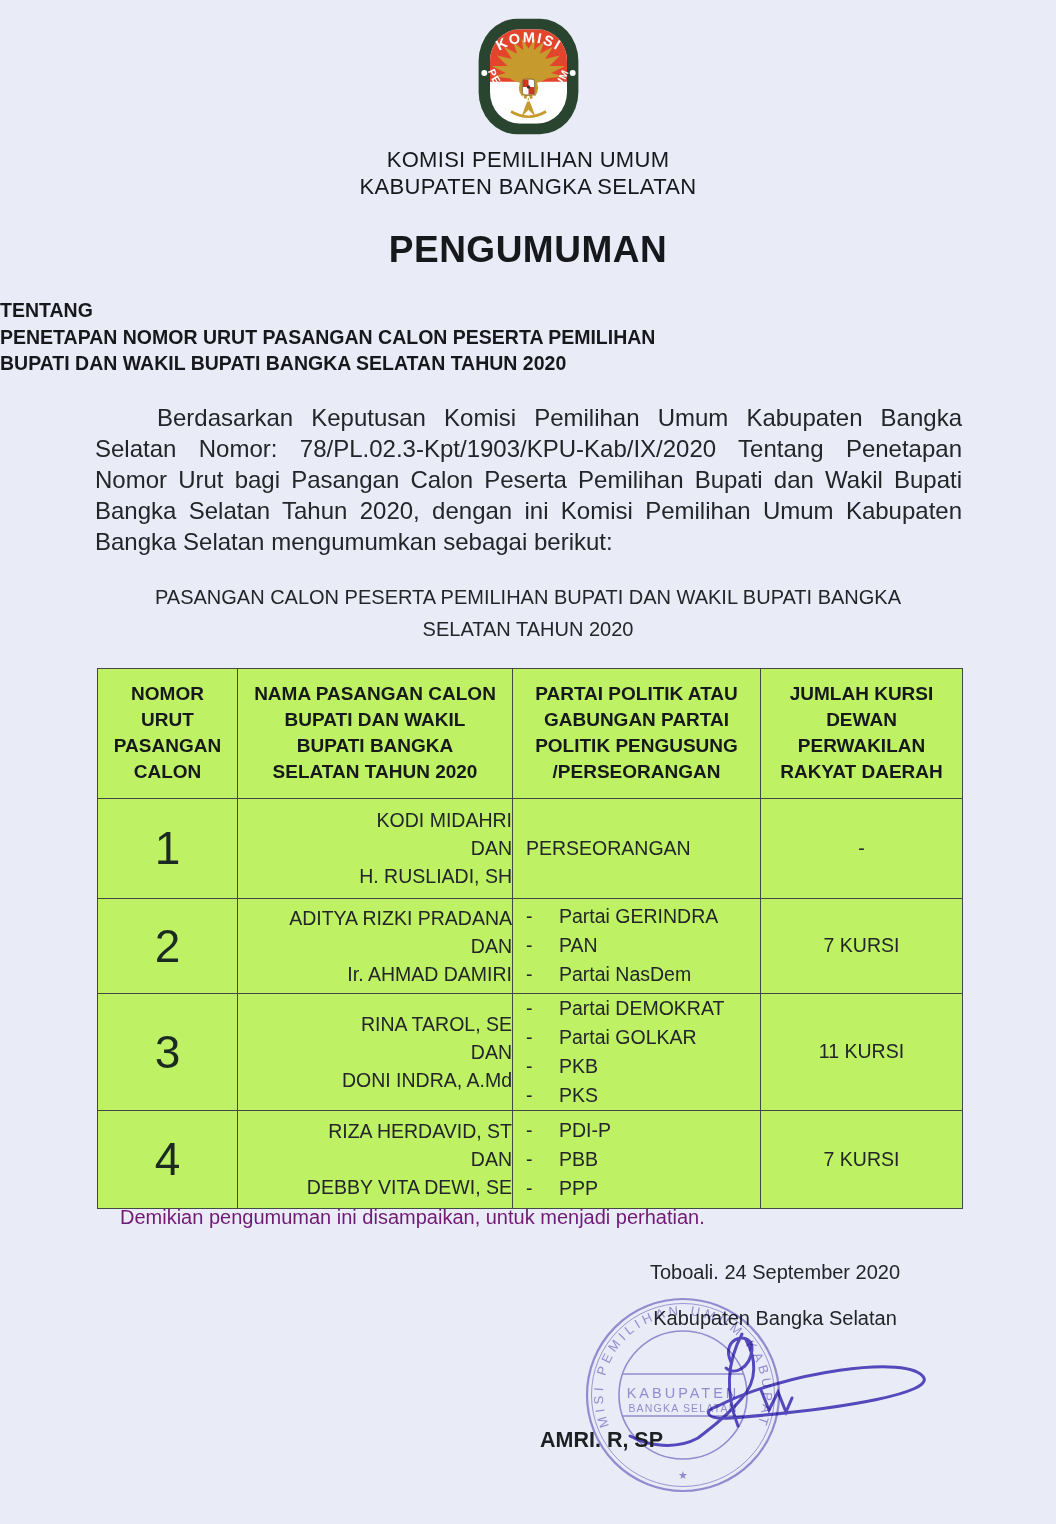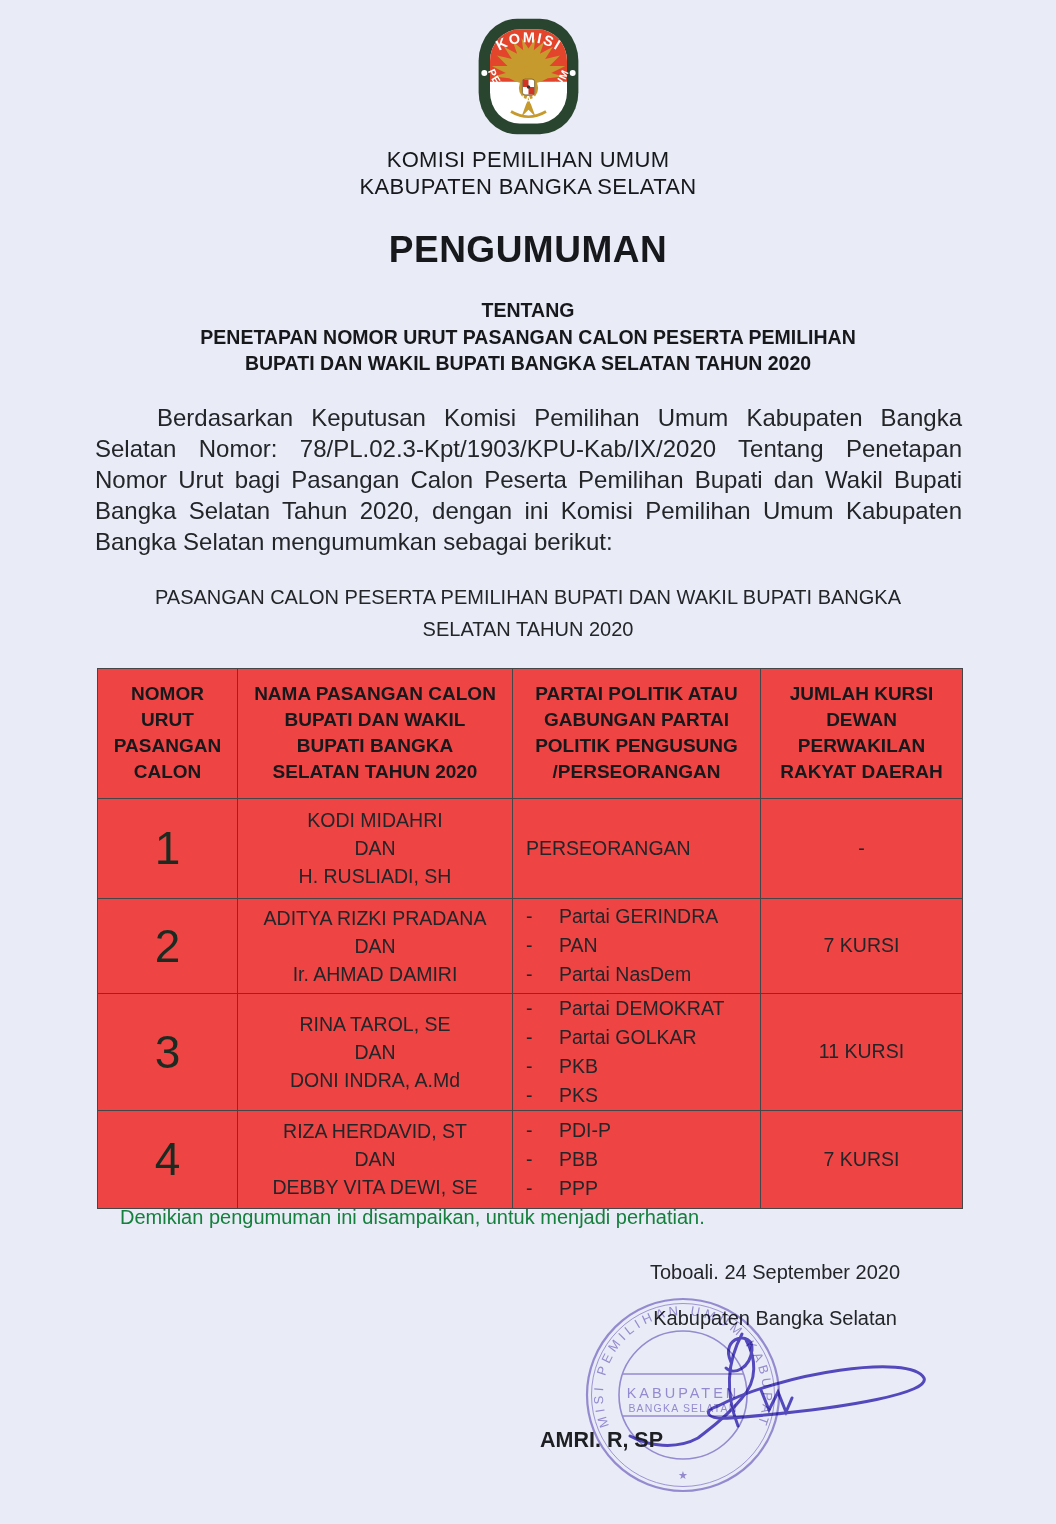--- a/index.html
+++ b/index.html
@@ -16,21 +16,21 @@
     background: #e9ebf6;
     overflow: hidden;
   }
   
   .logo-wrap { padding-top: 17px; display: flex; justify-content: center; }
   .org { text-align: center; margin-top: 10px; }
   .org div { font-weight: normal; font-size: 22px; line-height: 27px; letter-spacing: .3px; color: #17181c; }
   
   .doc-title { text-align: center; margin-top: 29px; font-weight: bold; font-size: 37px; letter-spacing: .5px; color: #17181c; }
   .doc-number { text-align: center; margin-top: 7px; font-size: 21px; color: #2a2c31; }
-  .about { text-align: center; margin-top: 26px; }
+  .about { margin-top: 26px; }
   .about div { font-weight: bold; font-size: 19.5px; line-height: 26.5px; color: #17181c; }
   
   .para {
     margin: 25px 94px 0 95px;
     font-size: 24px;
     line-height: 31px;
     text-align: justify;
     text-indent: 62px;
     color: #232529;
   }
@@ -40,36 +40,36 @@
   table.main {
     border-collapse: collapse;
     margin-left: 97px;
     margin-top: 23px;
     width: 865px;
     table-layout: fixed;
   }
   table.main td, table.main th {
     border: 1.6px solid #454648;
     vertical-align: middle;
-    background: #ef4444;
+    background: #bef264;
   }
   col.c1 { width: 140px; } col.c2 { width: 275px; } col.c3 { width: 248px; } col.c4 { width: 202px; }
   tr.head td { height: 130px; text-align: center; }
   tr.head .hline { font-weight: bold; font-size: 19px; line-height: 26px; color: #17181c; }
   td.num { text-align: center; font-size: 46px; font-weight: 400; color: #1b2b21; }
-  td.names { text-align: center; }
+  td.names { text-align: right; }
   td.names div { font-size: 19.5px; line-height: 28px; color: #232529; }
   td.parties { padding-left: 13px; }
   td.parties .plain { font-size: 19.5px; color: #232529; }
   .party-item { display: flex; font-size: 19.5px; line-height: 29px; color: #232529; }
   .party-item::before { content: "-"; width: 33px; flex: 0 0 33px; }
   td.seats { text-align: center; font-size: 19.5px; color: #232529; }
   tr.r1 td { height: 100px; } tr.r2 td { height: 95px; } tr.r3 td { height: 115px; } tr.r4 td { height: 98px; }
   
-  .closing { position: absolute; left: 120px; top: 1206px; font-size: 20px; color: #15803d; }
+  .closing { position: absolute; left: 120px; top: 1206px; font-size: 20px; color: #701a75; }
   .place-date { position: absolute; left: 540px; top: 1261px; width: 470px; text-align: center; font-size: 20px; color: #232529; }
   .signer-title { position: absolute; left: 540px; top: 1304px; width: 470px; text-align: center; }
   .signer-title div { font-size: 20px; line-height: 28.5px; color: #232529; }
   .signer-name { position: absolute; left: 540px; top: 1428px; width: 430px; text-align: left; font-weight: bold; font-size: 21.5px; color: #1d1f23; }
   .stamp { position: absolute; left: 583px; top: 1295px; width: 200px; height: 200px; opacity: .82; mix-blend-mode: multiply; }
   .signature { position: absolute; left: 556px; top: 1328px; width: 410px; height: 135px; mix-blend-mode: multiply; }
 </style>
 </head>
 <body>
 

